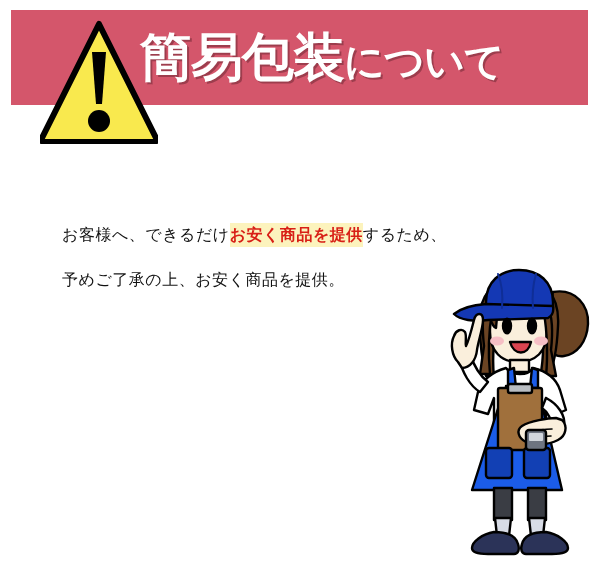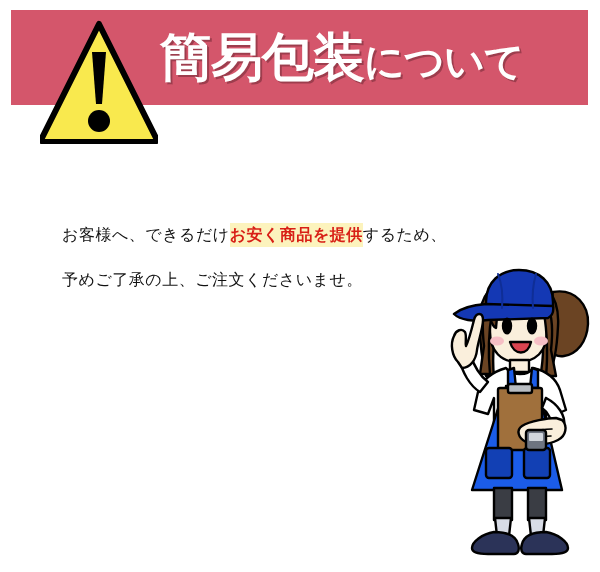--- a/index.html
+++ b/index.html
@@ -25,21 +25,21 @@
     position: absolute;
     left: 11px;
     top: 10px;
     width: 577px;
     height: 95px;
     background: #d4566b;
   }
 
   .banner-title {
     position: absolute;
-    left: 160px;
+    left: 140px;
     top: 22px;
     width: 420px;
     height: 72px;
     color: #ffffff;
     font-family: "DejaVu Sans", "Liberation Sans", sans-serif;
     font-weight: bold;
     font-size: 52px;
     line-height: 70px;
     letter-spacing: -1px;
     white-space: nowrap;
@@ -105,21 +105,21 @@
     <path d="M59 6 L116 120 Q118 124 113 124 L5 124 Q0 124 2 120 Z" fill="#F9E94E" stroke="#000000" stroke-width="6" stroke-linejoin="round"></path>
     <path d="M52 34 L66 34 L62 86 L56 86 Z" fill="#000000"></path>
     <circle cx="59" cy="103" r="11" fill="#000000"></circle>
   </svg>
 
   <div class="body-text">
 
     <div class="text-line"><span>お客様へ、できるだけ</span><span class="hl">お安く商品を提供</span><span>するため、</span></div>
 
 
-    <div class="text-line"><span>予めご了承の上、ご注文くださいませ。</span></div>
+    <div class="text-line"><span>予めご了承の上、お安く商品を提供。</span></div>
   </div>
 
   <svg class="character" viewBox="0 0 164 288">
     <g stroke="#000000" stroke-width="2.4" stroke-linejoin="round" stroke-linecap="round">
 
       <path d="M117 24 C140 20 153 38 152 56 C151 74 141 86 128 88 C116 90 108 78 108 64 Z" fill="#6B4423"></path>
 
       <path d="M44 60 C40 28 60 8 82 8 C106 8 124 26 122 58 C121 80 118 98 112 108
                L104 110 C108 88 108 70 104 58 L60 58 C58 72 56 92 58 108 L50 108 C46 92 44 76 44 60 Z" fill="#6B4423"></path>
 

